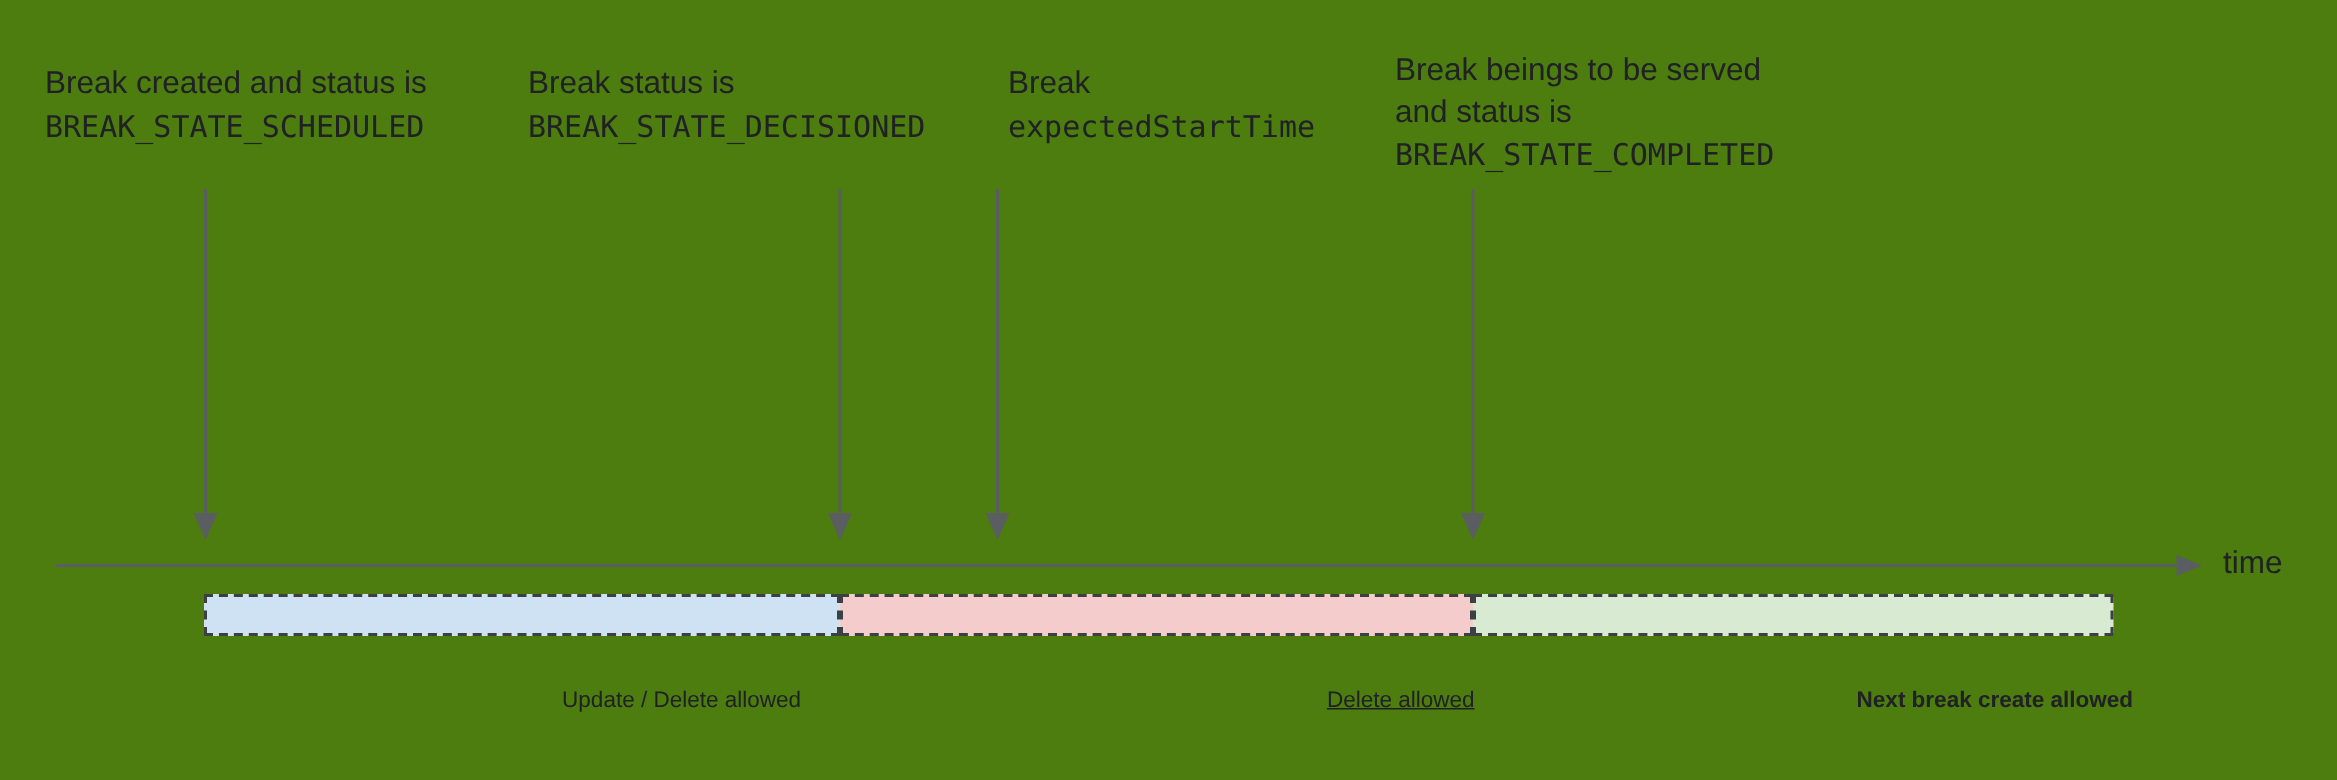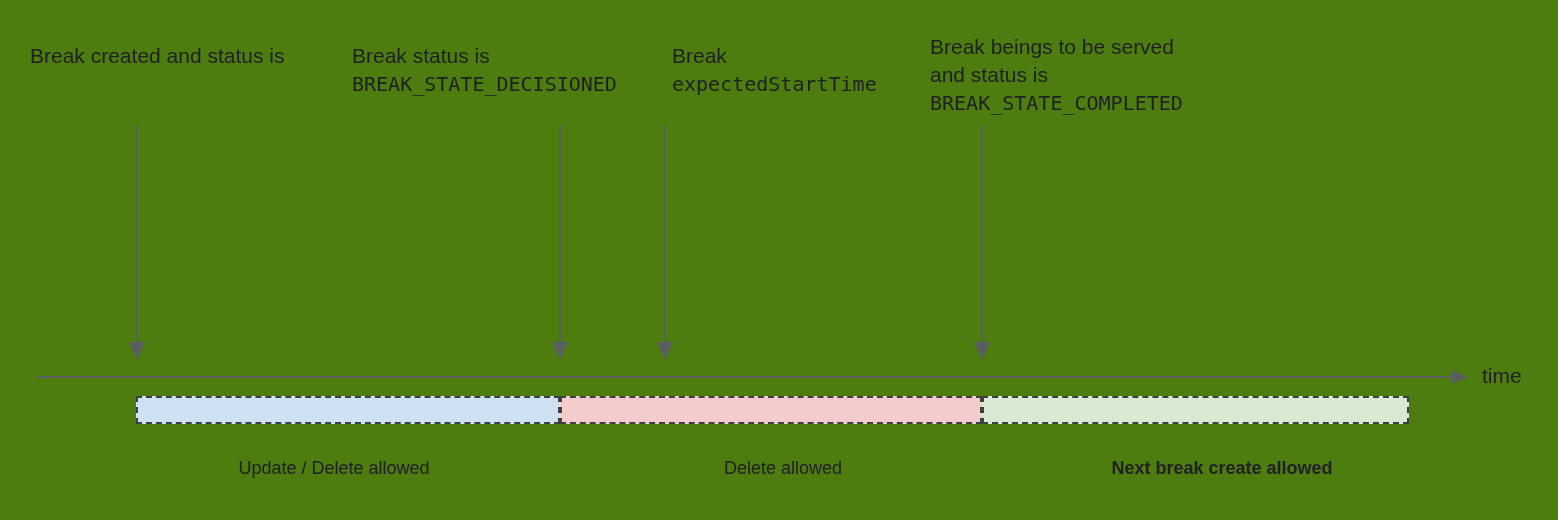--- a/index.html
+++ b/index.html
@@ -85,36 +85,37 @@
     border: 2px dashed #3c4043;
   }
   .seg-blue  { left: 136px; width: 424px; background: #cfe2f3; }
   .seg-red   { left: 560px; width: 422px; background: #f4cccc; }
   .seg-green { left: 982px; width: 427px; background: #d9ead3; }
   
   .seg-label {
     position: absolute;
     top: 458px;
     width: 400px;
-    text-align: center;
-    font-size: 18px;
+    text-align: right;
+    font-size: 15px;
     color: #202124;
     white-space: nowrap;
   }
   .seg-label-1 { left: 134px; }
-  .seg-label-2 { left: 583px; }
+  .seg-label-2 { left: 583px; text-decoration: underline; }
   .seg-label-3 { left: 1022px; font-weight: bold; }
 </style>
 </head>
 <body>
 
 <div class="canvas">
 
   <div class="ann" style="left:30px; top:42px">
     <div class="ann-line">Break created and status is</div>
+    <div class="ann-line mono">BREAK_STATE_SCHEDULED</div>
   </div>
 
   <div class="ann" style="left:352px; top:42px">
     <div class="ann-line">Break status is</div>
     <div class="ann-line mono">BREAK_STATE_DECISIONED</div>
   </div>
 
   <div class="ann" style="left:930px; top:33px">
     <div class="ann-line">Break beings to be served</div>
     <div class="ann-line">and status is</div>

